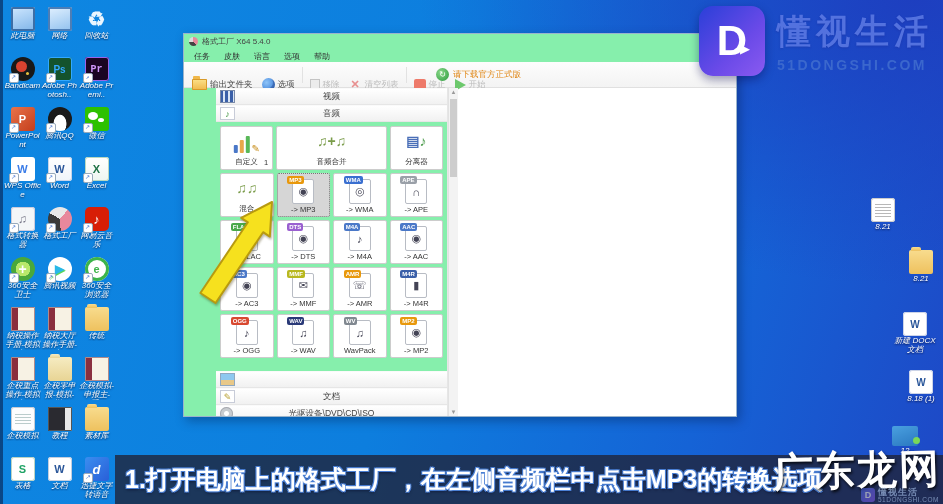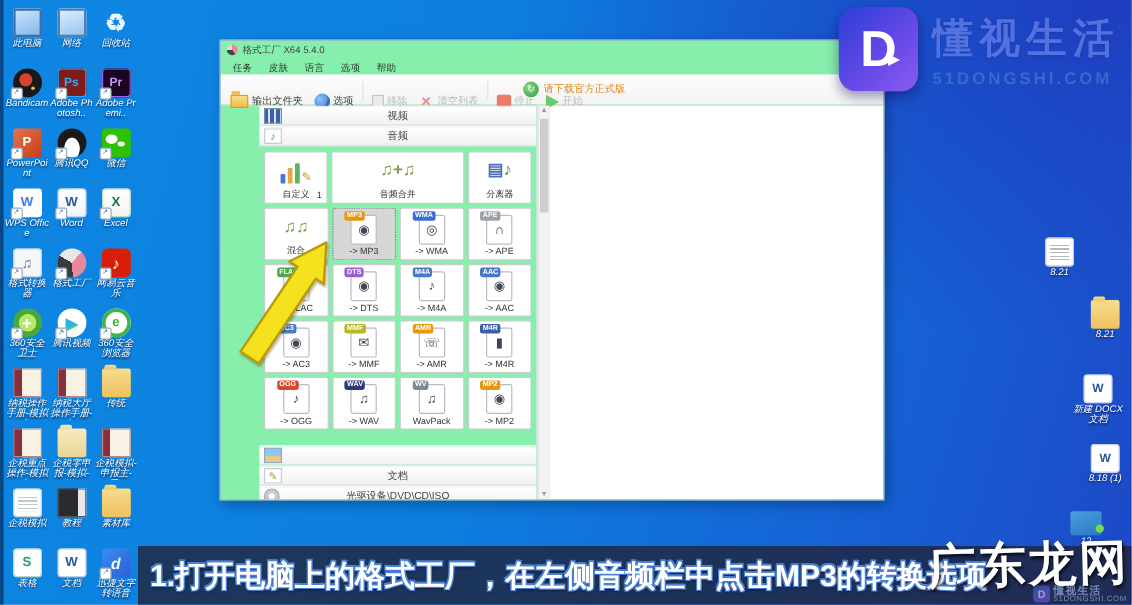--- a/index.html
+++ b/index.html
@@ -18,22 +18,22 @@
         width:37px;max-height:18px;overflow:hidden;word-break:break-all;margin-top:1px;font-style:italic;}
   .ic{width:24px;height:24px;border-radius:3px;display:flex;align-items:center;justify-content:center;
       font-weight:bold;font-size:11px;color:#fff;position:relative;}
   .sc::before{content:"↗";position:absolute;left:-2px;bottom:-2px;width:8px;height:8px;background:#fff;
       border:1px solid #9ab;border-radius:2px;font-size:6px;line-height:7px;color:#36c;text-align:center;z-index:2;font-weight:normal;}
   .g-pc{background:linear-gradient(160deg,#cfe8ff,#7fb4e8);box-shadow:inset 0 0 0 2px #3d6ea6;border-radius:2px;}
   .g-network{background:linear-gradient(160deg,#e2f1ff,#8fc0ee);box-shadow:inset 0 0 0 2px #4d7eb6;border-radius:2px;}
   .g-recycle{background:transparent;color:#eaf6ff;font-size:20px;}
   .g-bandicam{background:#191919;border-radius:50%;}
   .g-bandicam::after{content:"";position:absolute;width:11px;height:11px;border-radius:50%;background:#d84330;top:4px;left:5px;box-shadow:6px 7px 0 -4px #e8c040;}
-  .g-ps{background:#7f1d1d;color:#31a8ff;font-size:10px;box-shadow:inset 0 0 0 1px #31a8ff;}
-  .g-pr{background:#1a0522;color:#cf96fa;font-size:10px;box-shadow:inset 0 0 0 1px #9a64e8;}
+  .g-ps{background:#14532d;color:#31a8ff;font-size:10px;box-shadow:inset 0 0 0 1px #31a8ff;}
+  .g-pr{background:#1a0522;color:#cf96fa;font-size:10px;box-shadow:inset 0 0 0 1px #9a64e8;font-family:Liberation Mono, monospace;}
   .g-ppt{background:linear-gradient(135deg,#e8734a,#c43e1c);}
   .g-qq{background:radial-gradient(ellipse at 50% 70%, #fff 0 36%, #1a1a1a 40%);border-radius:50%;}
   .g-wechat{background:#2dc100;}
   .g-wechat::after{content:"";width:10px;height:8px;background:#fff;border-radius:50%;position:absolute;top:5px;left:3px;box-shadow:8px 4px 0 -2px #fff;}
   .g-wps{background:#fff;color:#3a7ce8;font-size:11px;}
   .g-word{background:linear-gradient(#fff,#f0f4fa);box-shadow:inset 0 0 0 1px #c8d4e8;color:#2b579a;}
   .g-excel{background:linear-gradient(#fff,#eef6f0);box-shadow:inset 0 0 0 1px #b8d8c0;color:#1e7145;}
   .g-converter{background:#f4f6f8;color:#778;box-shadow:inset 0 0 0 1px #ccd;font-size:12px;}
   .g-formatfactory{background:conic-gradient(from 40deg,#e8889c 0 38%,#3a3a3a 38% 72%,#e8e8e8 72%);border-radius:50%;}
   .g-netease{background:#d81e06;border-radius:5px;font-size:13px;}

